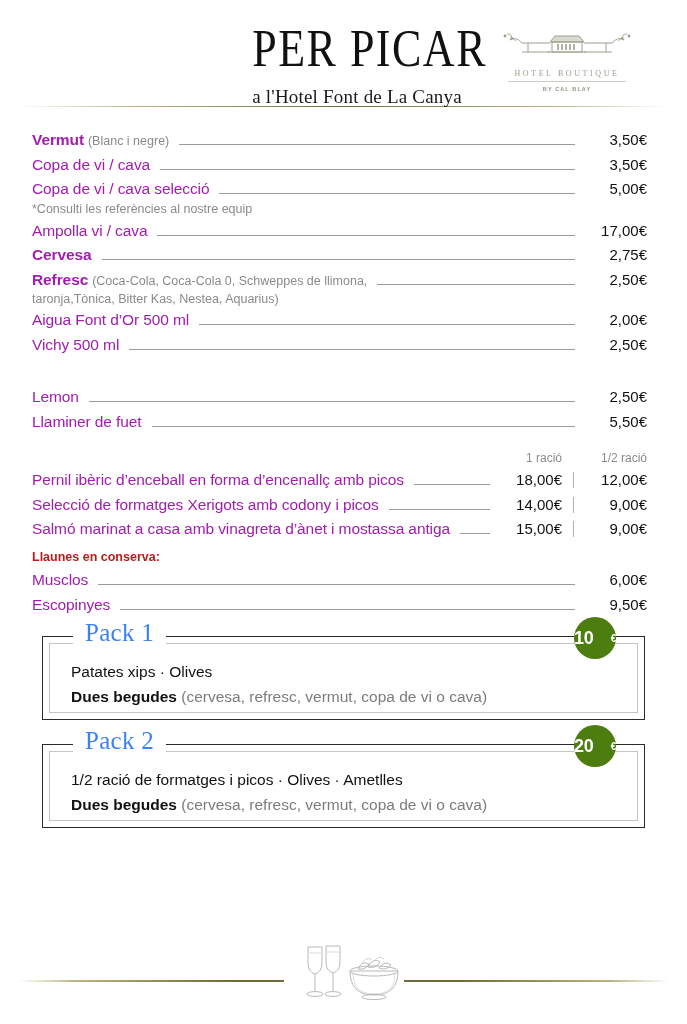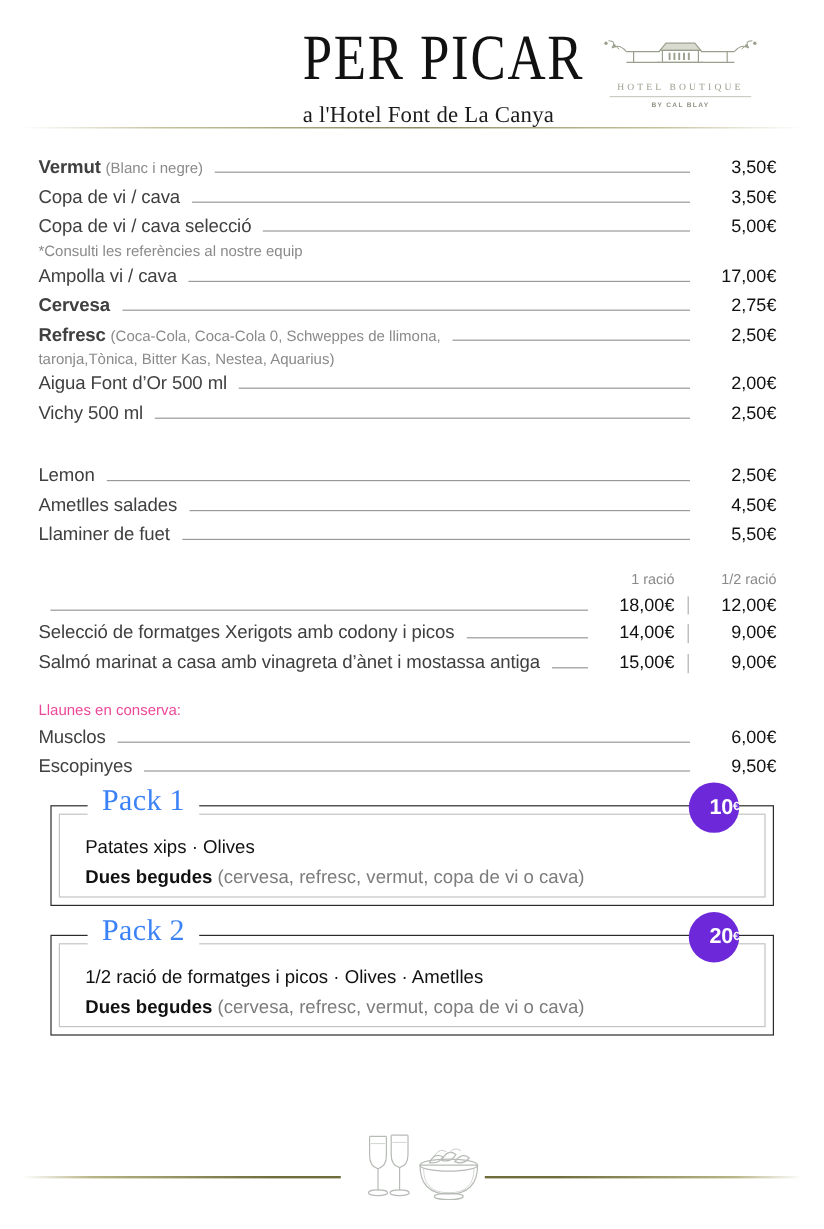--- a/index.html
+++ b/index.html
@@ -98,21 +98,21 @@
   .menu {
     padding: 24px 40px 0 32px;
   }
   .row {
     display: flex;
     align-items: baseline;
     margin-bottom: 6.5px;
   }
   .row-name {
     font-size: 15.5px;
-    color: #404040;
+    color: #a21caf;
     white-space: nowrap;
     font-weight: 600;
     letter-spacing: -0.1px;
   }
   .row-name.light { font-weight: 400; }
   .row-desc {
     font-size: 12.5px;
     color: #8a8a8a;
     margin-left: 4px;
     white-space: nowrap;
@@ -158,22 +158,23 @@
   .row.two .divider {
     width: 1px;
     align-self: stretch;
     background: #b0b0b0;
     margin: 1px 11px 1px 11px;
     flex: 0 0 auto;
   }
   .row.two .price.c2 { width: 62px; }
   .small-head {
     font-size: 12.5px;
-    color: #ec4899;
-    margin: 23px 0 7px 0;
+    color: #b91c1c;
+    margin: 12px 0 7px 0;
+    font-weight: bold;
   }
 
   
   .packs { padding: 16px 42px 0 42px; }
   .pack {
     position: relative;
     border: 1.6px solid #2b2b2b;
     margin-bottom: 24px;
     padding: 26px 20px 18px 28px;
     box-sizing: border-box;
@@ -197,25 +198,25 @@
     letter-spacing: 0.3px;
     line-height: 1;
   }
   .pack-badge {
     position: absolute;
     top: -20px;
     right: 28px;
     width: 42px;
     height: 42px;
     border-radius: 50%;
-    background: #6d28d9;
+    background: #4d7c0f;
     color: #ffffff;
     display: flex;
     align-items: center;
-    justify-content: flex-end;
+    justify-content: space-between;
     font-size: 18px;
     font-weight: bold;
     letter-spacing: -0.3px;
   }
   .pack-badge .cur { font-size: 10px; margin-left: 0px; align-self: center; }
   .pack-line {
     font-size: 15.5px;
     color: #111;
     margin-bottom: 7px;
     white-space: nowrap;
@@ -358,39 +359,35 @@
 
   <div class="spacer"></div>
 
   <div>
     <div class="row">
       <span class="row-name light">Lemon</span>
       <span class="leader"></span>
       <span class="price">2,50€</span>
     </div>
     <div class="row">
-      <span class="row-name light">Ametlles salades</span>
-      <span class="leader"></span>
-      <span class="price">4,50€</span>
-    </div>
-    <div class="row">
       <span class="row-name light">Llaminer de fuet</span>
       <span class="leader"></span>
       <span class="price">5,50€</span>
     </div>
   </div>
 
   <div class="spacer-sm"></div>
 
   <div>
     <div class="rations-head">
       <span class="c1">1 ració</span>
       <span class="c2">1/2 ració</span>
     </div>
     <div class="row two">
+      <span class="row-name light">Pernil ibèric d’enceball en forma d’encenallç amb picos</span>
       <span class="leader"></span>
       <span class="price c1">18,00€</span>
       <span class="divider"></span>
       <span class="price c2">12,00€</span>
     </div>
     <div class="row two">
       <span class="row-name light">Selecció de formatges Xerigots amb codony i picos</span>
       <span class="leader"></span>
       <span class="price c1">14,00€</span>
       <span class="divider"></span>

